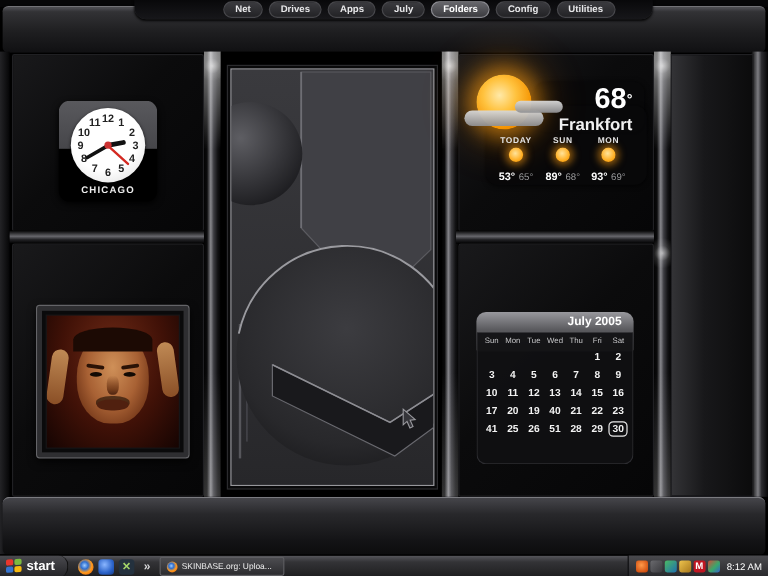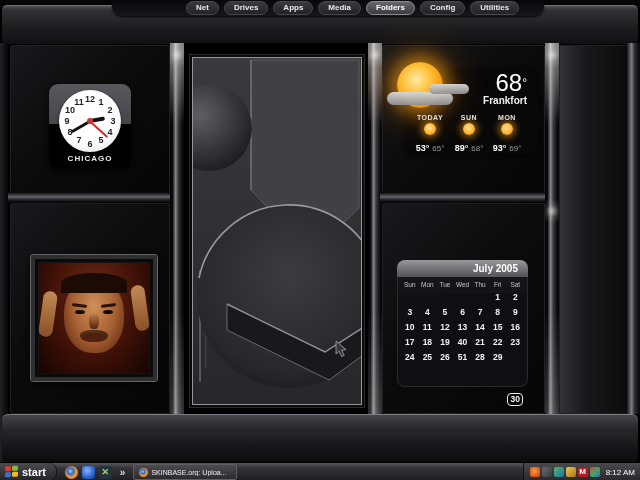--- a/index.html
+++ b/index.html
@@ -53,44 +53,44 @@
   .hand.s{left:30.3px;top:7px;width:1.5px;height:24px;background:#d42a22;transform:rotate(132deg);}
   .cap{position:absolute;left:28px;top:28px;width:6px;height:6px;border-radius:50%;background:#c33;}
   .citylbl{position:absolute;left:0;bottom:5px;width:82px;text-align:center;font-size:8px;
     font-weight:bold;letter-spacing:1px;color:#ececec;}
 
   
   .wcard{border-radius:10px;background:rgba(8,8,9,.85);box-shadow:0 1px 4px rgba(0,0,0,.7);}
   .sun{border-radius:50%;background:radial-gradient(circle at 42% 38%,#ffe9a8 0%,#ffc23e 35%,#f59300 70%,#d97700 100%);
     box-shadow:0 0 16px 7px rgba(255,160,20,.55),0 0 34px 14px rgba(255,140,0,.22);}
   .cloud{border-radius:12px;background:linear-gradient(180deg,#d9d9d9,#8f8f91);opacity:.95;}
-  .bigtemp{font-size:24px;font-weight:normal;color:#fff;line-height:22px;margin-top:39px;}
+  .bigtemp{font-size:24px;font-weight:bold;color:#fff;line-height:22px;margin-top:39px;}
   .deg{font-size:12px;vertical-align:top;}
-  .wloc{font-size:10px;font-weight:bold;color:#f0f0f0;}
+  .wloc{font-size:14px;font-weight:bold;color:#f0f0f0;}
   .fc{position:absolute;width:44px;text-align:center;}
   .fcday{font-size:7px;font-weight:bold;color:#e2e2e2;letter-spacing:.5px;}
   .fcsun{width:12px;height:12px;margin:2px auto;border-radius:50%;
     background:radial-gradient(circle at 45% 40%,#ffe39a,#ffae22 60%,#e08400);
     box-shadow:0 0 6px 3px rgba(255,160,20,.5);}
   .fct .hi{font-size:9px;font-weight:bold;color:#fff;}
   .fct .lo{font-size:8px;color:#9a9a9c;margin-left:3px;}
 
   
   .calhdr{left:14px;top:56px;width:131px;height:33px;border-radius:8px 8px 2px 2px;
     background:linear-gradient(180deg,#98989d 0%,#5a5a5e 45%,#3c3c3f 100%);
     color:#fff;font-size:10px;font-weight:bold;text-align:right;line-height:17px;padding-right:10px;
     box-sizing:border-box;}
   .calbody{left:14px;top:73px;width:131px;height:110px;border-radius:0 0 8px 8px;
     background:rgba(16,16,18,.92);border:1px solid #2c2c30;border-top:none;box-sizing:border-box;
     padding:2px 3px;}
   .calrow{display:flex;}
   .cdh{flex:1;text-align:center;font-size:6.5px;color:#c6c6c8;line-height:11px;font-style:normal;}
   .cc{flex:1;text-align:center;font-size:8.5px;font-weight:bold;color:#f2f2f2;line-height:15px;
      font-style:normal;}
-  .cc.sel{outline:1px solid #e9e9e9;outline-offset:-2px;border-radius:5px;margin-top:42px;}
+  .cc.sel{outline:1px solid #e9e9e9;outline-offset:-2px;border-radius:5px;}
 
   
   .pframe{left:20px;top:51px;width:126px;height:126px;box-sizing:border-box;
     border:4px solid #2e2e31;outline:1px solid #646468;border-radius:2px;
     background:#151517;box-shadow:0 3px 8px rgba(0,0,0,.9), inset 0 0 0 3px #0a0a0b;}
   .photo{position:absolute;left:4px;top:4px;width:110px;height:110px;overflow:hidden;
     background:radial-gradient(ellipse at 50% 30%,#6e2a16 0%,#401107 55%,#150402 100%);}
   .pface{position:absolute;left:25px;top:14px;width:60px;height:76px;border-radius:48% 48% 44% 46%;
     background:radial-gradient(ellipse at 50% 38%,#cf9058 0%,#a86134 50%,#6e3316 85%,#4a1d0c 100%);}
   .pbrow{position:absolute;width:15px;height:3px;background:#2a1206;border-radius:2px;}
@@ -145,21 +145,21 @@
 </head>
 <body>
 
 <div class="abs top-black"></div>
 <div class="abs top-bar"></div>
 <div class="abs tab-plate"></div>
 <div class="abs tabs">
   <div class="tab">Net</div>
   <div class="tab">Drives</div>
   <div class="tab">Apps</div>
-  <div class="tab">Media</div>
+  <div class="tab">July</div>
   <div class="tab active">Folders</div>
   <div class="tab">Config</div>
   <div class="tab">Utilities</div>
 </div>
 
 <div class="abs edge-left"></div>
 <div class="abs vdiv" style="left:170px;"></div>
 <div class="abs vdiv" style="left:368px;"></div>
 <div class="abs vdiv" style="left:545px;"></div>
 <div class="abs edge-right"></div>
@@ -306,29 +306,29 @@
       <i class="cc">10</i>
       <i class="cc">11</i>
       <i class="cc">12</i>
       <i class="cc">13</i>
       <i class="cc">14</i>
       <i class="cc">15</i>
       <i class="cc">16</i>
     </div>
     <div class="calrow">
       <i class="cc">17</i>
-      <i class="cc">18</i>
+      <i class="cc">20</i>
       <i class="cc">19</i>
       <i class="cc">40</i>
       <i class="cc">21</i>
       <i class="cc">22</i>
       <i class="cc">23</i>
     </div>
     <div class="calrow">
-      <i class="cc">24</i>
+      <i class="cc">41</i>
       <i class="cc">25</i>
       <i class="cc">26</i>
       <i class="cc">51</i>
       <i class="cc">28</i>
       <i class="cc">29</i>
       <i class="cc sel">30</i>
     </div>
   </div>
 </div>
 

